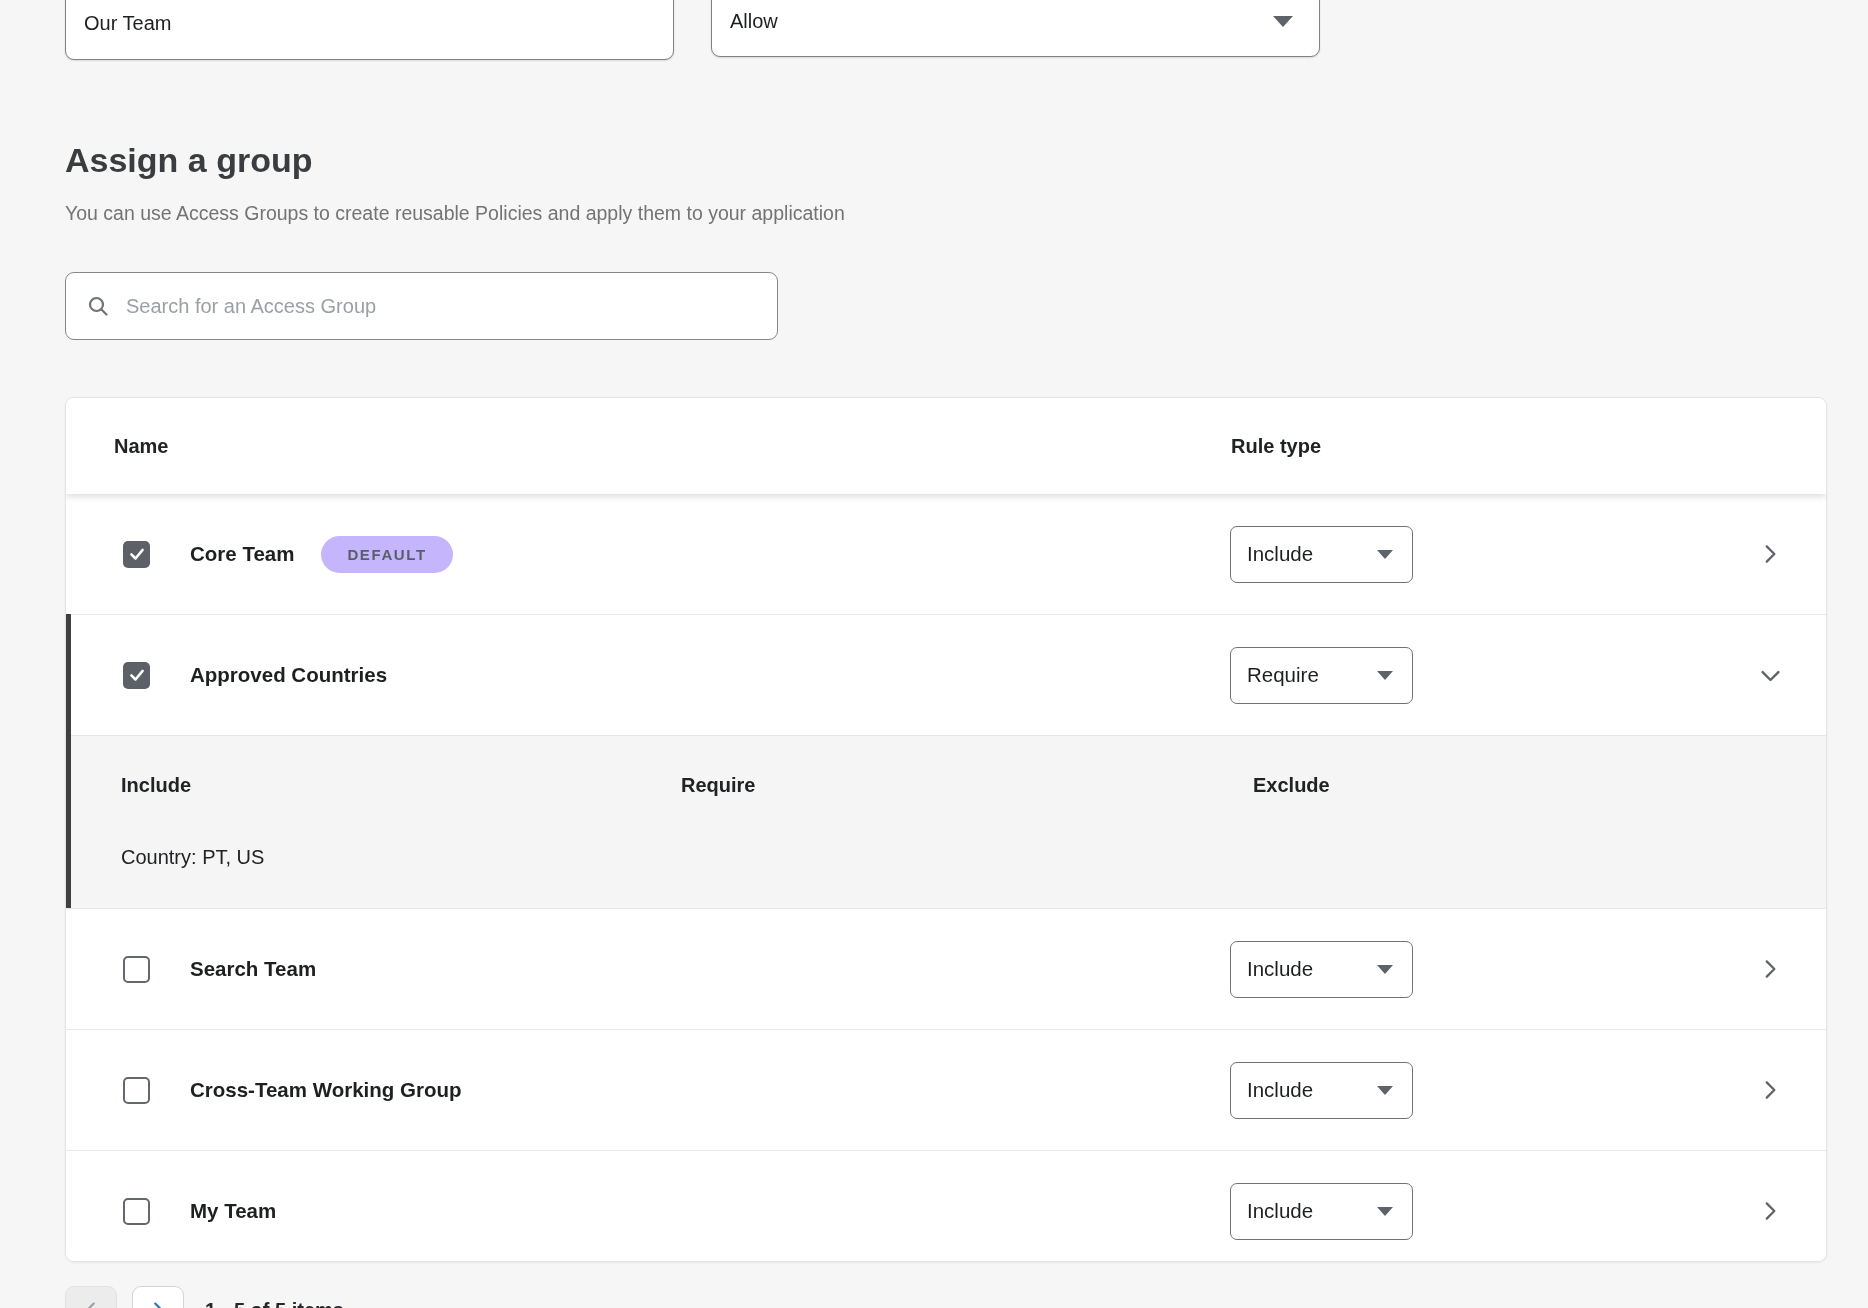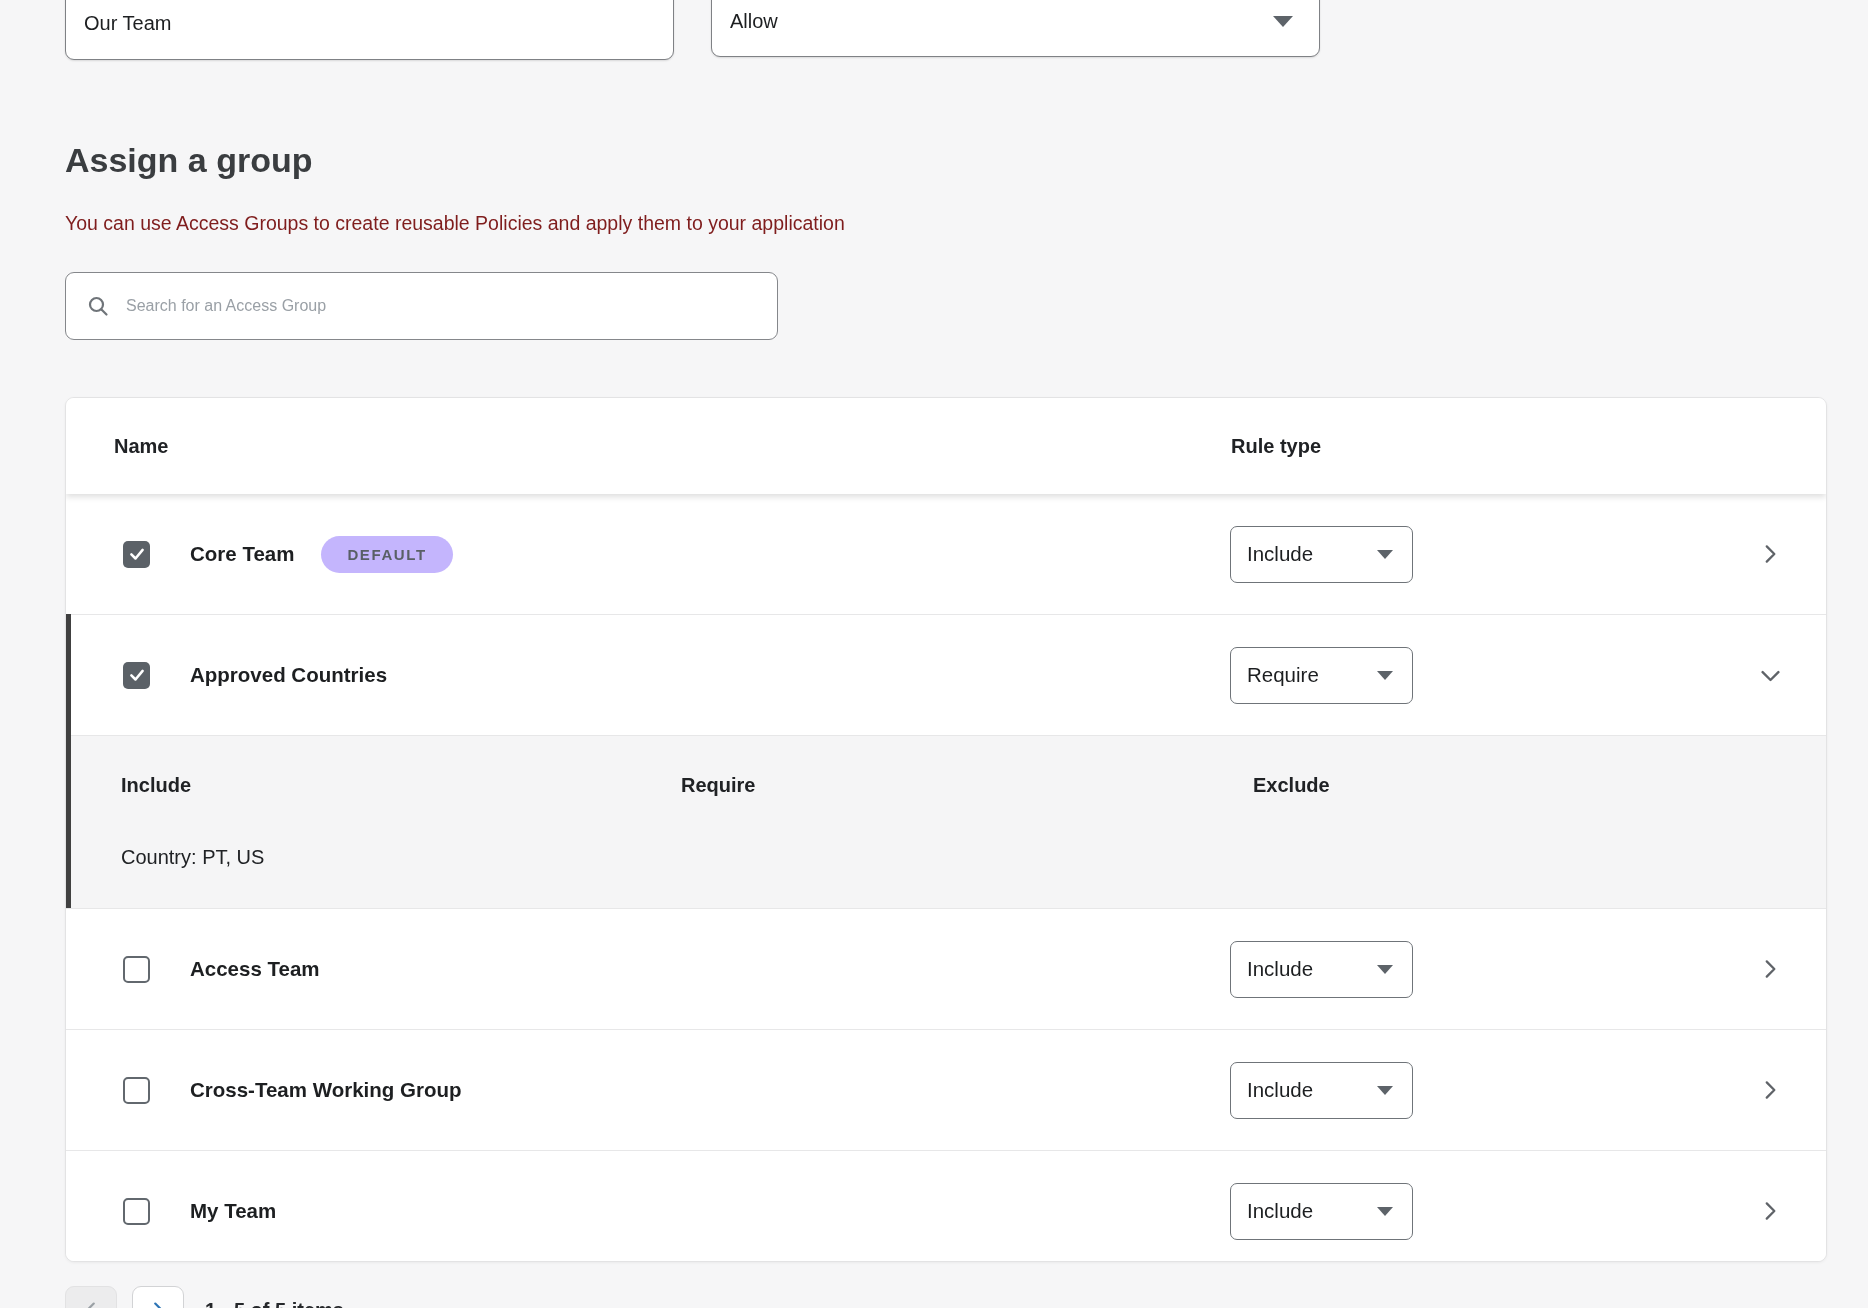--- a/index.html
+++ b/index.html
@@ -38,34 +38,34 @@
   .caret.small {
     border-left-width:8px; border-right-width:8px; border-top-width:9px;
   }
 
   
   #heading {
     position:absolute; left:65px; top:141px;
     font-size:34px; font-weight:bold; color:#3a3d40;
   }
   #desc {
-    position:absolute; left:65px; top:212px;
-    font-size:19.5px; color:#7f1d1d;
+    position:absolute; left:65px; top:202px;
+    font-size:19.5px; color:#737373;
   }
 
   
   #search-box {
     position:absolute; left:65px; top:272px; width:713px; height:68px;
     box-sizing:border-box; background:#fff;
     border:1.5px solid #85878b; border-radius:9px;
     display:flex; align-items:center; padding:0 20px; gap:14px;
   }
   #search-box svg { flex:0 0 auto; }
   #search-input {
-    flex:1; border:none; outline:none; font-size:16px;
+    flex:1; border:none; outline:none; font-size:20px;
     font-family:"Liberation Sans", sans-serif; color:#1d1f21; background:transparent;
   }
   #search-input::placeholder { color:#9aa0a6; }
 
   
   #card {
     position:absolute; left:65px; top:397px; width:1762px; height:865px;
     box-sizing:border-box; background:#fff;
     border:1px solid #e3e3e4; border-radius:9px;
     box-shadow:0 1px 3px rgba(0,0,0,0.05);
@@ -215,21 +215,21 @@
     <div class="details">
       <span class="dh dh-include">Include</span>
       <span class="dh dh-require">Require</span>
       <span class="dh dh-exclude">Exclude</span>
       <span class="dval">Country: PT, US</span>
     </div>
   </div>
 
   <div class="trow">
     <span class="checkbox unchecked"></span>
-    <span class="row-label">Access Team</span>
+    <span class="row-label">Search Team</span>
     <div class="select">
       <span>Include</span>
       <span class="caret small"></span>
     </div>
     <span class="row-chevron">
       <svg width="26" height="26" viewBox="0 0 24 24">
         <path d="M9 5l7 7-7 7" fill="none" stroke="#5f6368" stroke-width="2.1" stroke-linecap="round" stroke-linejoin="round"></path>
       </svg>
     </span>
   </div>

